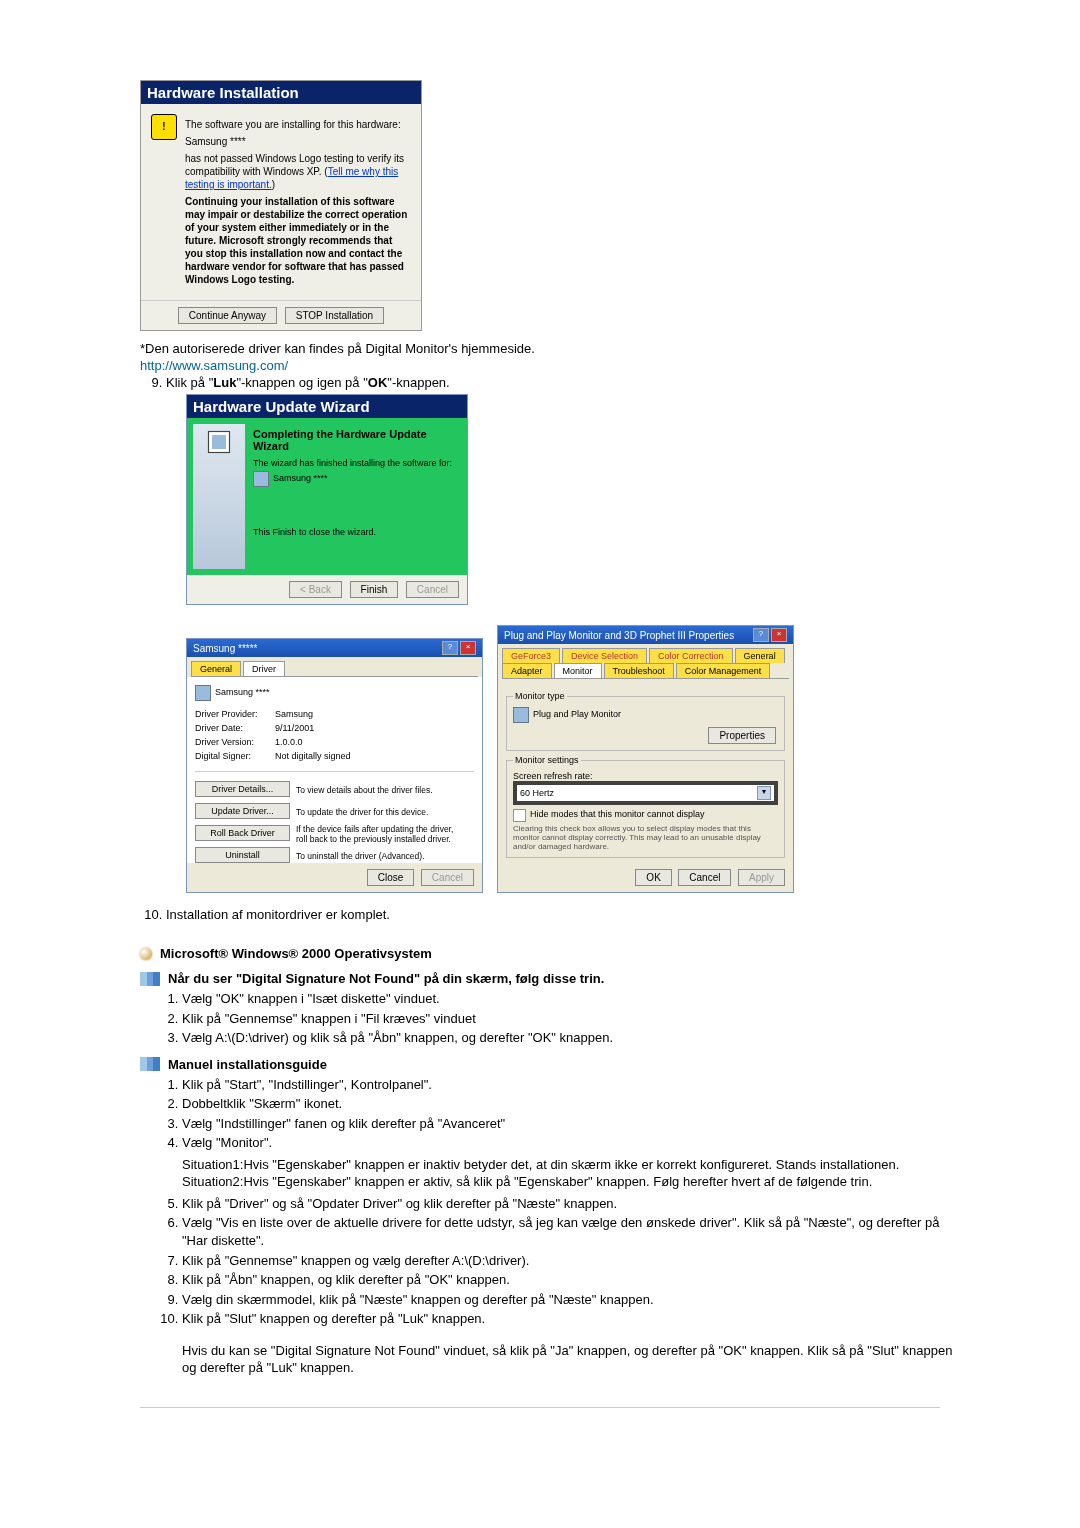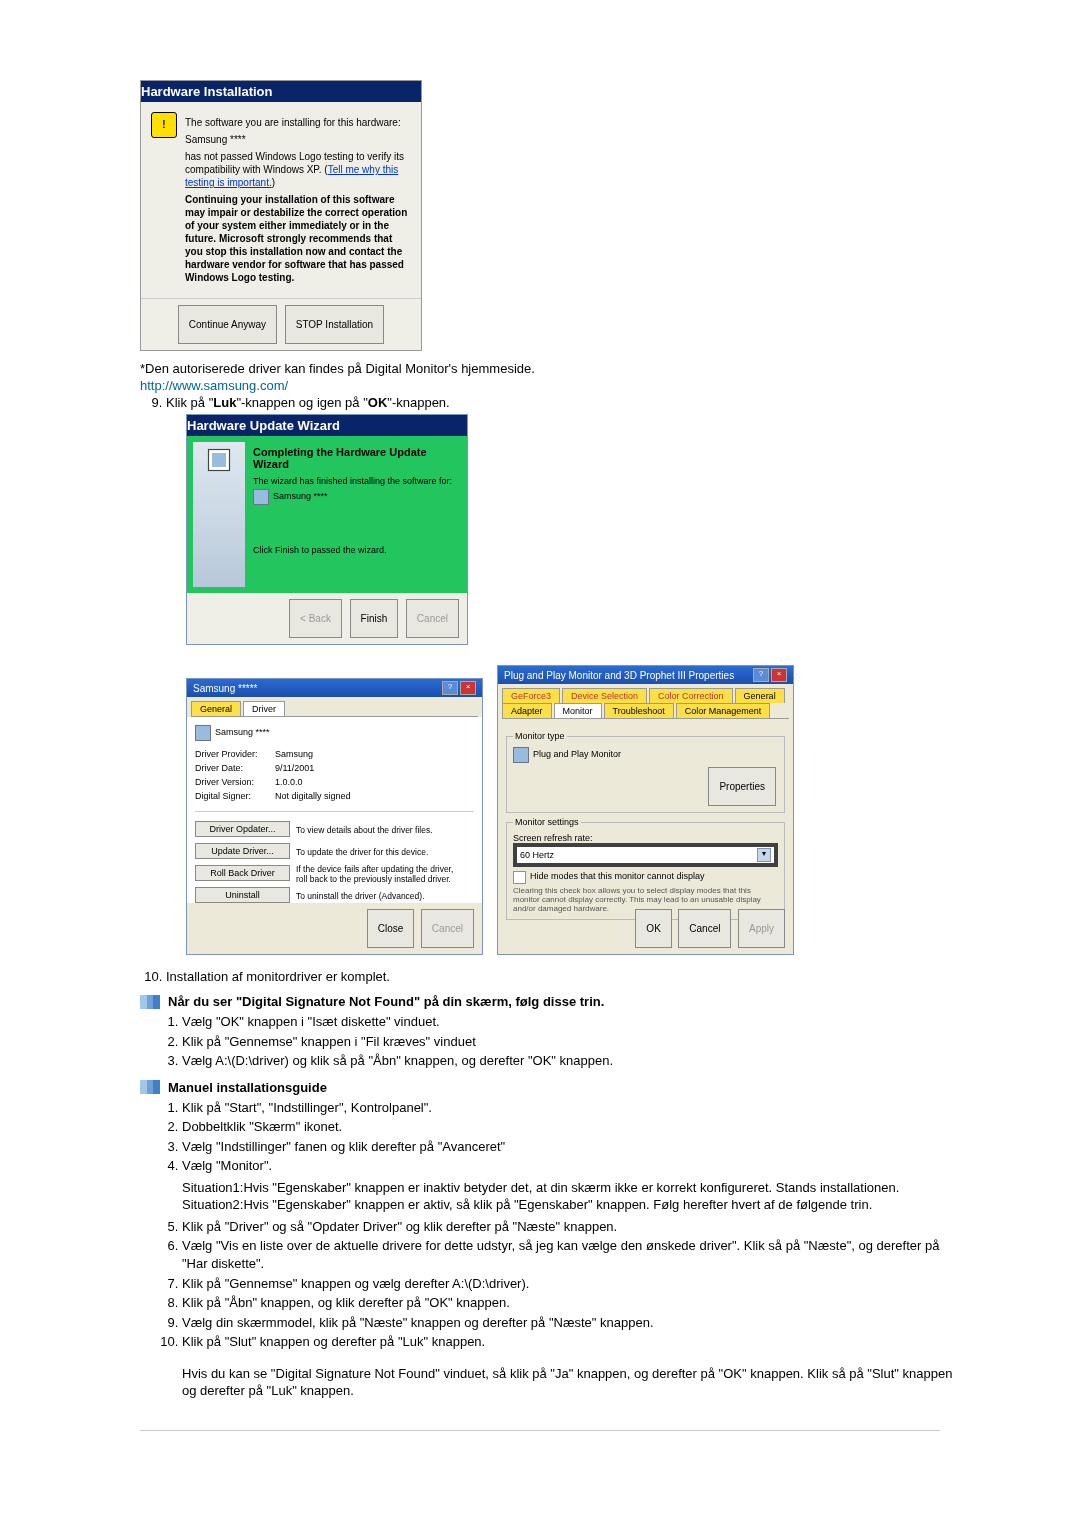--- a/index.html
+++ b/index.html
@@ -15,23 +15,23 @@
   }
   .dialog {
     background: #efefe8;
     border: 1px solid #999;
     width: 280px;
     margin: 40px 0 10px 20px;
   }
   .dialog-title {
     background: #0a246a;
     color: #fff;
-    font-size: 13px;
+    font-size: 15px;
     font-weight: bold;
-    padding: 3px 0;
+    padding: 3px 6px;
   }
   .dialog-body {
     padding: 10px;
     font-size: 10px;
     line-height: 1.3;
     display: flex;
   }
   .warn-icon {
     width: 24px;
     height: 24px;
@@ -46,21 +46,21 @@
     flex-shrink: 0;
   }
   .dlg-text { flex: 1; }
   .dlg-text p { margin: 4px 0; font-size: 10px; }
   .dlg-link { color: #0033cc; text-decoration: underline; }
   .dlg-buttons { text-align: center; padding: 6px; border-top: 1px solid #ccc; }
   .btn {
     font-size: 10px;
     background: #e8e8e0;
     border: 1px solid #888;
-    padding: 13px 10px;
+    padding: 2px 10px;
     margin: 0 2px;
   }
 
   .body-text { margin: 6px 0 2px 20px; font-size: 13px; }
   .samsung-link { color: #006699; text-decoration: none; }
 
   ol.instr { margin: 2px 0 0 20px; padding-left: 26px; font-size: 13px; }
   ol.instr > li { margin-bottom: 2px; }
 
   .wizard {
@@ -193,21 +193,21 @@
           <div class="wizard-left">
             <svg viewBox="0 0 24 24">
                 <rect x="3" y="3" width="18" height="18" fill="#fff" stroke="#444"></rect>
                 <path d="M6 6h12v12H6z" fill="#9bd"></path>
               </svg>
           </div>
           <div class="wizard-right">
             <h4>Completing the Hardware Update Wizard</h4>
             <p>The wizard has finished installing the software for:</p>
             <p><span class="mon-icon"></span><span>Samsung ****</span></p>
-            <p style="margin-top:40px;">Click Finish to passed the wizard.</p>
+            <p style="margin-top:40px;">This Finish to close the wizard.</p>
           </div>
         </div>
         <div class="wizard-buttons">
           <button class="btn" disabled="" style="color:#999;">&lt; Back</button>
           <button class="btn">Finish</button>
           <button class="btn" disabled="" style="color:#999;">Cancel</button>
         </div>
       </div>
 
       
@@ -239,21 +239,21 @@
               <div class="prop-row">
                   <span class="label">Driver Version:</span>
                   <span>1.0.0.0</span>
                 </div>
               <div class="prop-row">
                   <span class="label">Digital Signer:</span>
                   <span>Not digitally signed</span>
                 </div>
             </div>
             <div class="prop-sec">
-              <div><span class="btn2">Driver Opdater...</span><span class="desc">To view details about the driver files.</span></div>
+              <div><span class="btn2">Driver Details...</span><span class="desc">To view details about the driver files.</span></div>
               <div><span class="btn2">Update Driver...</span><span class="desc">To update the driver for this device.</span></div>
               <div><span class="btn2">Roll Back Driver</span><span class="desc">If the device fails after updating the driver, roll back to the previously installed driver.</span></div>
               <div><span class="btn2">Uninstall</span><span class="desc">To uninstall the driver (Advanced).</span></div>
             </div>
           </div>
           <div class="prop-buttons">
             <button class="btn">Close</button>
             <button class="btn" disabled="" style="color:#999;">Cancel</button>
           </div>
         </div>
@@ -300,20 +300,24 @@
             <button class="btn">OK</button>
             <button class="btn">Cancel</button>
             <button class="btn" disabled="" style="color:#999;">Apply</button>
           </div>
         </div>
       </div>
     </li>
     <li style="margin-top:14px;">Installation af monitordriver er komplet.</li>
   </ol>
 
+  <div class="section-head">
+    <span class="bullet-blue"></span>
+    <span>Microsoft® Windows® 2000 Operativsystem</span>
+  </div>
 
   <div class="subhead">
     <span class="bullet-steps"></span>
     <span>Når du ser "Digital Signature Not Found" på din skærm, følg disse trin.</span>
   </div>
   <ol class="sub-ol">
     <li>Vælg "OK" knappen i "Isæt diskette" vinduet.</li>
     <li>Klik på "Gennemse" knappen i "Fil kræves" vinduet</li>
     <li>Vælg A:\(D:\driver) og klik så på "Åbn" knappen, og derefter "OK" knappen.</li>
   </ol>

